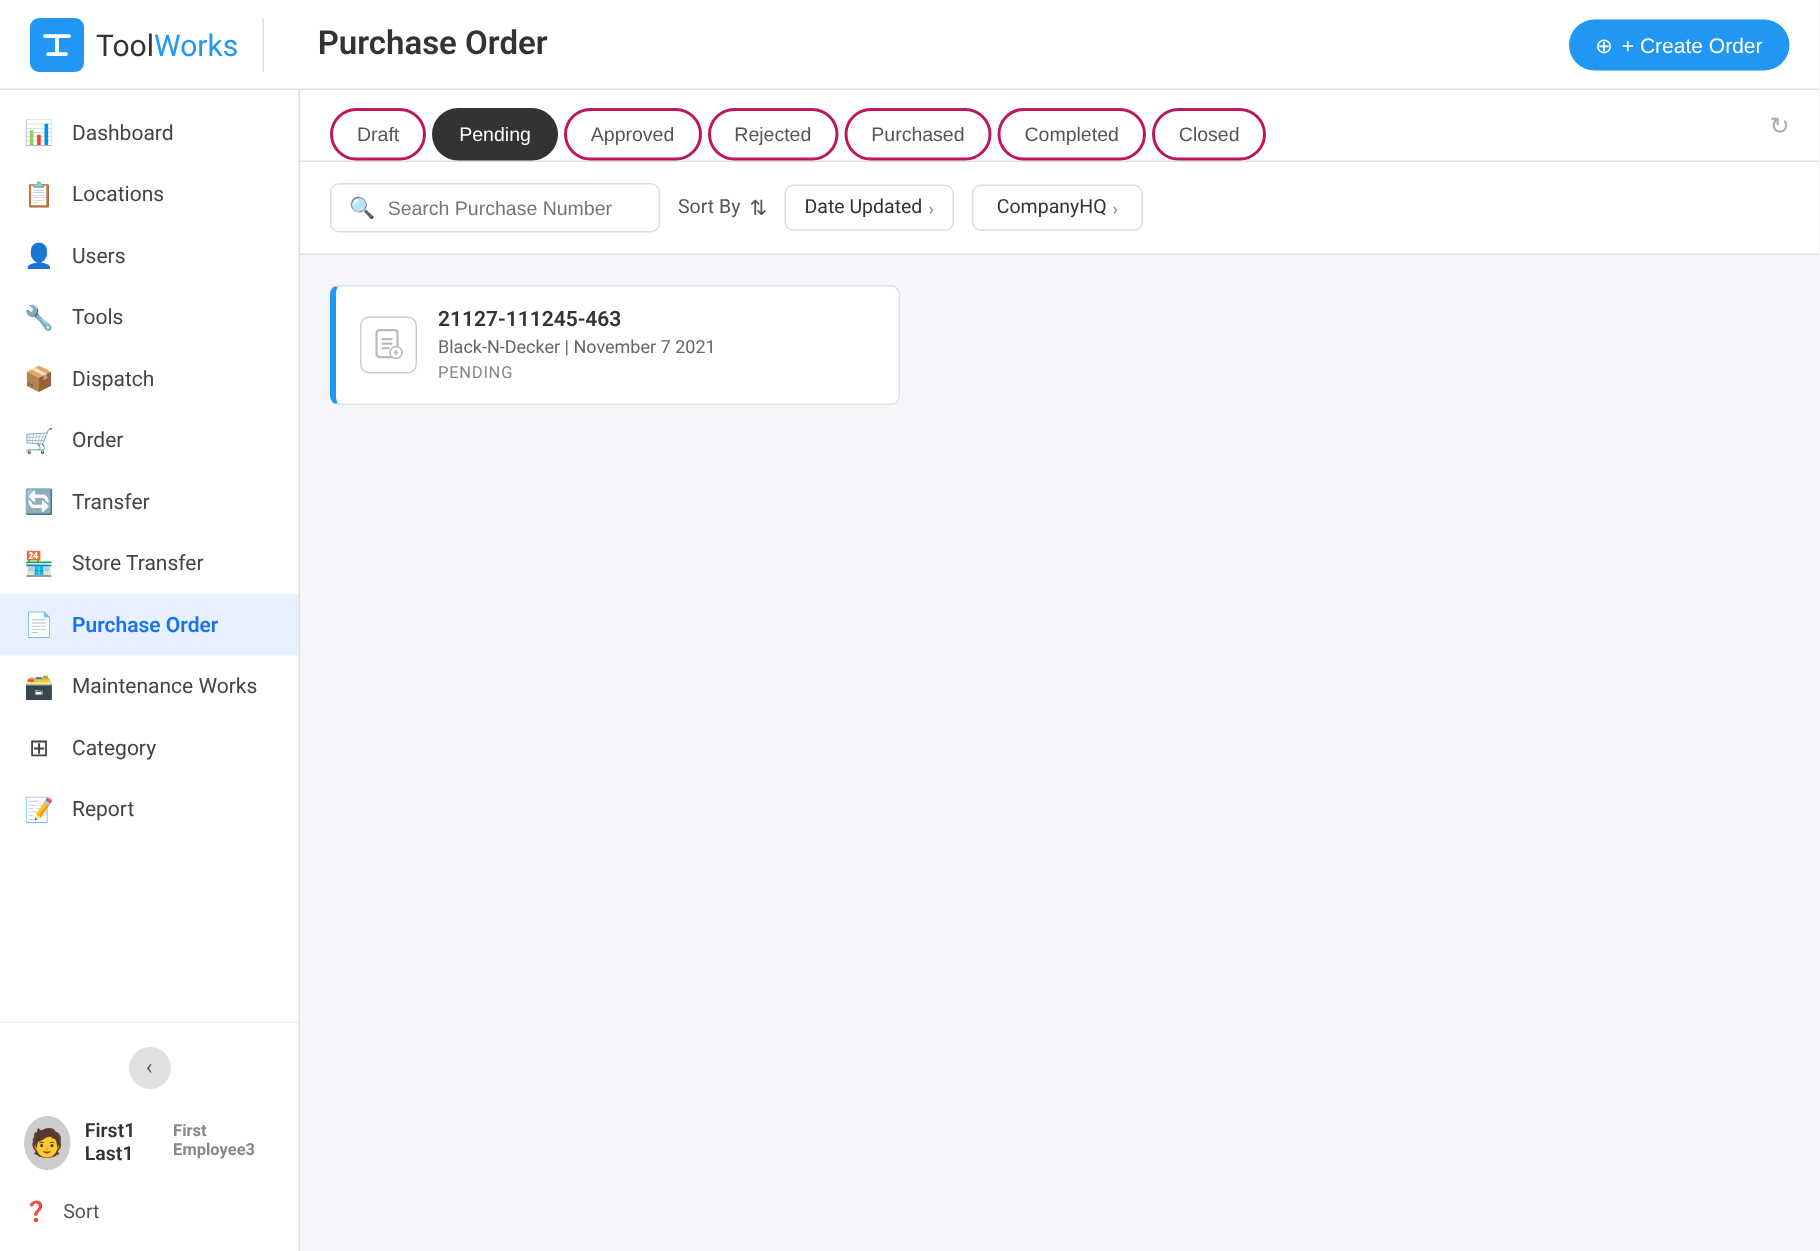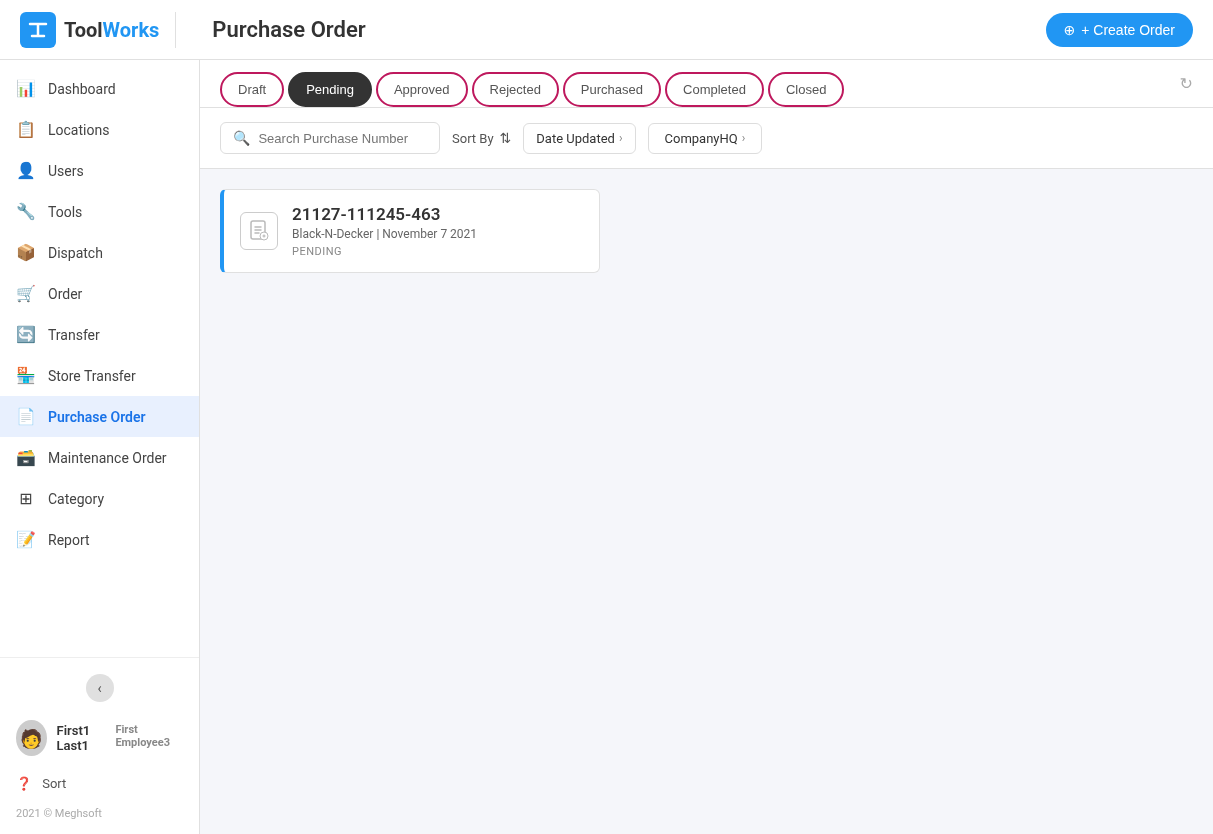--- a/index.html
+++ b/index.html
@@ -8,21 +8,21 @@
     
     .app-wrapper { display: flex; flex-direction: column; height: 100vh; }
     .top-bar { display: flex; align-items: center; justify-content: space-between; background: white; padding: 0 20px; height: 60px; border-bottom: 1px solid #e0e0e0; flex-shrink: 0; }
     .main-layout { display: flex; flex: 1; overflow: hidden; }
     .sidebar { width: 200px; background: white; border-right: 1px solid #e0e0e0; display: flex; flex-direction: column; overflow-y: auto; flex-shrink: 0; }
     .content-area { flex: 1; display: flex; flex-direction: column; overflow: hidden; }
     .content-inner { flex: 1; overflow-y: auto; padding: 16px 20px; }
     .footer { background: white; border-top: 1px solid #e0e0e0; text-align: center; padding: 10px; font-size: 13px; color: #555; flex-shrink: 0; }
 
     
-    .logo { display: flex; align-items: center; gap: 8px; font-size: 20px; font-weight: 700; }
+    .logo { display: flex; align-items: center; gap: 8px; font-size: 20px; font-weight: 400; }
     .logo-icon { width: 36px; height: 36px; }
     .logo-tool { color: #333; }
     .logo-works { color: #2196f3; }
     .page-title { font-size: 22px; font-weight: 600; color: #333; margin-left: 20px; }
     .create-order-btn { background: #2196f3; color: white; border: none; padding: 9px 18px; border-radius: 20px; font-size: 14px; cursor: pointer; display: flex; align-items: center; gap: 6px; }
 
     
     .sidebar-nav { flex: 1; padding: 8px 0; }
     .sidebar-item { display: flex; align-items: center; gap: 12px; padding: 11px 16px; cursor: pointer; color: #444; font-size: 14px; text-decoration: none; }
     .sidebar-item.active { background: #e8f0fe; color: #1a73e8; font-weight: 600; }
@@ -55,21 +55,21 @@
     .sort-icon { font-size: 14px; color: #555; }
     .date-filter { display: flex; align-items: center; gap: 4px; padding: 7px 12px; border: 1px solid #ddd; border-radius: 6px; background: white; cursor: pointer; font-size: 13px; color: #333; }
     .chevron { font-size: 12px; color: #888; }
     .location-filter { display: flex; align-items: center; gap: 4px; padding: 7px 16px; border: 1px solid #ddd; border-radius: 6px; background: white; cursor: pointer; font-size: 13px; color: #333; }
 
     
     .orders-list { padding: 4px 0; }
     .order-card { display: flex; align-items: center; gap: 14px; background: white; border: 1px solid #e0e0e0; border-left: 4px solid #2196f3; border-radius: 6px; padding: 14px 16px; margin-bottom: 10px; max-width: 380px; cursor: pointer; }
     .order-doc-icon { width: 38px; height: 38px; border: 1px solid #ccc; border-radius: 6px; display: flex; align-items: center; justify-content: center; color: #aaa; font-size: 20px; flex-shrink: 0; }
     .order-details { flex: 1; }
-    .order-number { font-size: 17px; font-weight: 600; color: #333; }
+    .order-number { font-size: 14px; font-weight: 600; color: #333; }
     .order-meta { font-size: 12px; color: #666; margin-top: 3px; }
     .order-status { font-size: 11px; color: #888; margin-top: 4px; text-transform: uppercase; letter-spacing: 0.5px; }
 
     .top-right { display: flex; align-items: center; gap: 16px; }
   </style>
 </head>
 <body>
 
 <div class="app-wrapper">
 
@@ -130,21 +130,21 @@
         <div class="sidebar-item">
           <span class="sidebar-icon">🏪</span>
           <span>Store Transfer</span>
         </div>
         <div class="sidebar-item active">
           <span class="sidebar-icon">📄</span>
           <span>Purchase Order</span>
         </div>
         <div class="sidebar-item">
           <span class="sidebar-icon">🗃️</span>
-          <span>Maintenance Order</span>
+          <span>Maintenance Works</span>
         </div>
         <div class="sidebar-item">
           <span class="sidebar-icon">⊞</span>
           <span>Category</span>
         </div>
         <div class="sidebar-item">
           <span class="sidebar-icon">📝</span>
           <span>Report</span>
         </div>
       </nav>
@@ -159,21 +159,20 @@
           </div>
           <div class="user-info">
             <span class="user-name">First1 Last1</span>
             <span class="user-role">First Employee3</span>
           </div>
         </div>
         <div class="help-item">
           <span>❓</span>
           <span>Sort</span>
         </div>
-        <div class="copyright">2021 © Meghsoft</div>
       </div>
     </div>
 
     <div class="content-area">
 
       <div class="tabs-bar">
         <div class="tabs">
           <button class="tab">Draft</button>
           <button class="tab active">Pending</button>
           <button class="tab">Approved</button>

